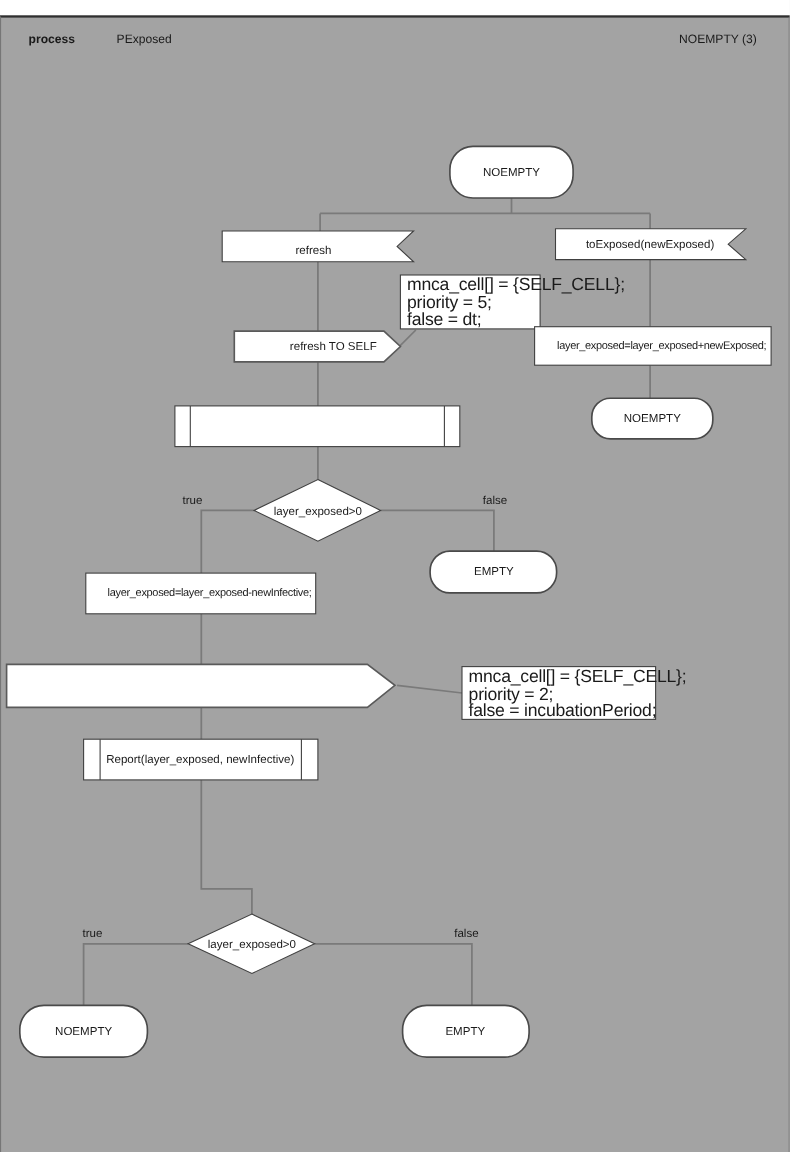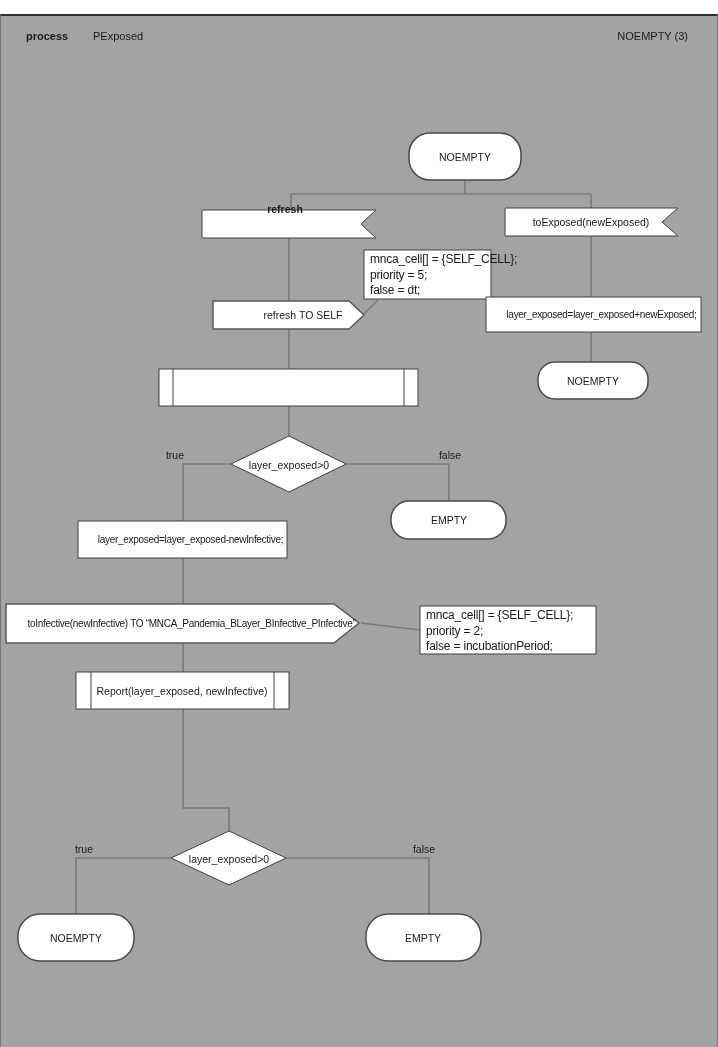--- a/index.html
+++ b/index.html
@@ -12,34 +12,34 @@
   svg.layer { position:absolute; left:0; top:0; }
   .hdr { position:absolute; top:14px; font-size:11px; white-space:nowrap; }
   .hdr.bold { font-weight:bold; }
   .hdr.right { right:29px; text-align:right; }
   .lbl {
     position:absolute; transform:translate(-50%,-50%);
     white-space:nowrap; font-size:10.5px; line-height:12px; 
   }
   .code { font-size:10px; letter-spacing:-0.3px;padding-left:17px; }
   .branch { font-size:10.5px; }
-  .note { position:absolute; font-size:12px; letter-spacing:-0.2px; line-height:15.5px; white-space:nowrap; }
+  .note { position:absolute; font-size:16px; letter-spacing:-0.2px; line-height:15.5px; white-space:nowrap; }
   .conn { fill:none; stroke:#7a7a7a; stroke-width:1.6; }
   .shape { fill:#ffffff; stroke:#404040; stroke-width:1; }
   .term { fill:#ffffff; stroke:#4a4a4a; stroke-width:1.5; }
   .send { fill:#ffffff; stroke:#5a5a5a; stroke-width:1.5; }
   .bar  { stroke:#404040; stroke-width:1; }
 </style>
 </head>
 <body>
 
 <div class="canvas">
 
   <div class="hdr bold" style="left:25px;">process</div>
-  <div class="hdr" style="left:92px;">PExposed</div>
+  <div class="hdr" style="left:105px;">PExposed</div>
   <div class="hdr right">NOEMPTY (3)</div>
 
   <svg class="layer" width="718" height="1047" viewBox="0 0 718 1047">
 
     <path class="conn" d="M464 164 L464 178"></path>
     <path class="conn" d="M290 178 L590 178"></path>
     <path class="conn" d="M290 178 L290 195"></path>
     <path class="conn" d="M590 178 L590 193"></path>
     <path class="conn" d="M288 222 L288 286"></path>
     <path class="conn" d="M288 313 L288 354"></path>
@@ -77,40 +77,39 @@
       <rect class="shape" x="75" y="656" width="213" height="37"></rect>
       <line class="bar" x1="90" y1="656" x2="90" y2="693"></line>
       <line class="bar" x1="273" y1="656" x2="273" y2="693"></line>
     </g>
     <path class="shape" d="M228 815 L285 842 L228 869 L170 842 Z"></path>
     <rect class="term" x="17" y="898" width="116" height="47" rx="22"></rect>
     <rect class="term" x="365" y="898" width="115" height="47" rx="22"></rect>
   </svg>
 
   <div class="lbl" style="left:464px; top:141px;">NOEMPTY</div>
-  <div class="lbl" style="left:284px; top:193px;font-weight:bold;">refresh</div>
+  <div class="lbl" style="left:284px; top:212px;">refresh</div>
   <div class="lbl" style="left:590px; top:206px;">toExposed(newExposed)</div>
 
   <div class="note" style="left:369px; top:236px;">
     <div>mnca_cell[] = {SELF_CELL};</div>
     <div>priority = 5;</div>
     <div>false = dt;</div>
   </div>
 
   <div class="lbl" style="left:280px; top:299px;padding-left:44px;">refresh TO SELF</div>
   <div class="lbl code" style="left:592px; top:299px;">layer_exposed=layer_exposed+newExposed;</div>
   <div class="lbl" style="left:592px; top:365px;">NOEMPTY</div>
 
   <div class="lbl" style="left:288px; top:449px;">layer_exposed&gt;0</div>
   <div class="lbl branch" style="left:174px; top:439px;">true</div>
   <div class="lbl branch" style="left:449px; top:439px;">false</div>
   <div class="lbl" style="left:448px; top:504px;">EMPTY</div>
 
   <div class="lbl code" style="left:181px; top:524px;">layer_exposed=layer_exposed-newInfective;</div>
-  <div class="lbl code" style="left:182px; top:608px;">toInfective(newInfective) TO “MNCA_Pandemia_BLayer_BInfective_PInfective”</div>
 
   <div class="note" style="left:425px; top:592px;">
     <div>mnca_cell[] = {SELF_CELL};</div>
     <div>priority = 2;</div>
     <div>false = incubationPeriod;</div>
   </div>
 
   <div class="lbl" style="left:181px; top:675px;">Report(layer_exposed, newInfective)</div>
 
   <div class="lbl" style="left:228px; top:843px;">layer_exposed&gt;0</div>

